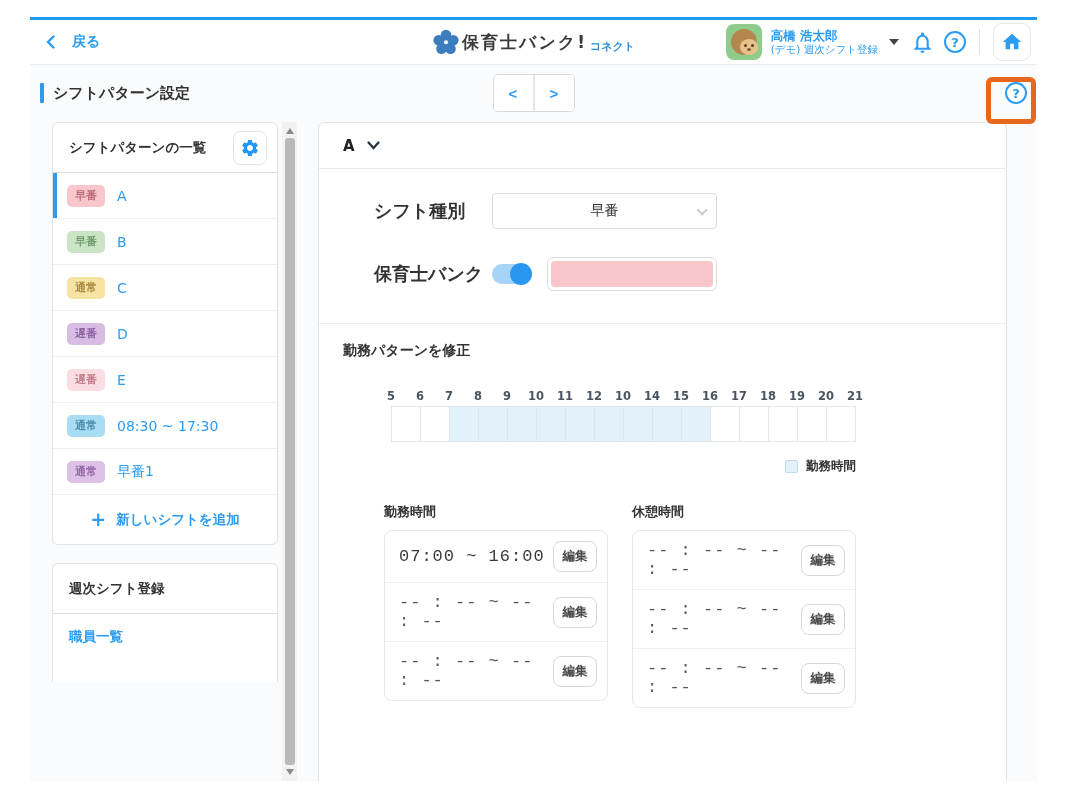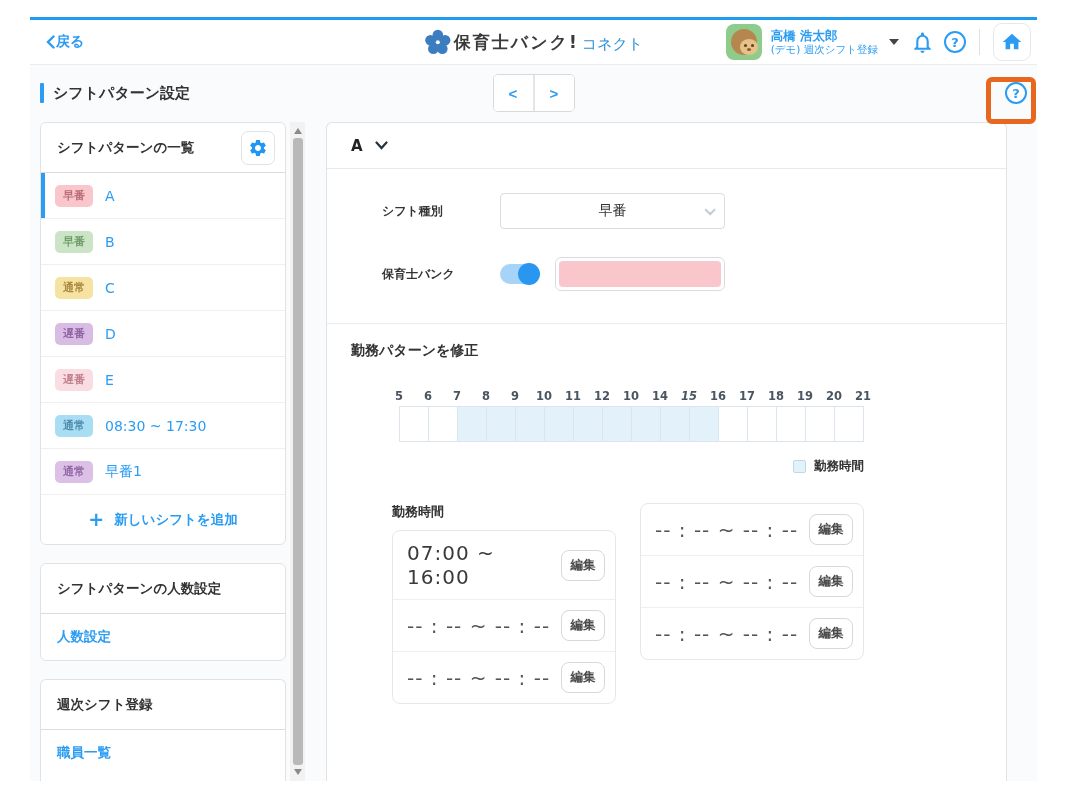--- a/index.html
+++ b/index.html
@@ -2,24 +2,24 @@
 <html><head>
 <meta charset="utf-8">
 <style>
   * { margin:0; padding:0; box-sizing:border-box; }
   html,body { width:1067px; height:800px; background:#fff; font-family:"DejaVu Sans","Liberation Sans",sans-serif; }
   .page { position:absolute; left:30px; top:17px; width:1007px; height:764px; background:#fafbfc; overflow:hidden; }
   .topline { height:3px; background:#1f9cf0; }
 
   
   .app-header { height:45px; background:#fff; border-bottom:1px solid #ececec; display:flex; align-items:center; padding:0 6px 0 16px; position:relative; }
-  .back-link { display:flex; align-items:center; gap:1px; color:#2b9cf2; font-size:14px; font-weight:600; cursor:pointer; text-decoration:none; }
+  .back-link { display:flex; align-items:center; gap:17px; color:#2b9cf2; font-size:14px; font-weight:600; cursor:pointer; text-decoration:none; }
   .logo { position:absolute; left:50%; transform:translateX(-50%); display:flex; align-items:center; gap:3px; }
   .logo-text { font-size:17px; font-weight:700; color:#3a3a3a; letter-spacing:2px; }
-  .logo-sub { font-size:15px; color:#2b8fd8; font-weight:400; align-self:flex-end; margin-bottom:2px; }
+  .logo-sub { font-size:11px; color:#2b8fd8; font-weight:700; align-self:flex-end; margin-bottom:2px; }
   .user-area { margin-left:auto; display:flex; align-items:center; gap:9px; }
   .avatar { width:36px; height:36px; border-radius:8px; background:#8fcb8b; position:relative; overflow:hidden; flex:none; }
   .mane { position:absolute; left:5px; top:5px; width:26px; height:26px; border-radius:50%; background:#b5874e; }
   .face { position:absolute; left:9px; top:10px; width:18px; height:16px; border-radius:50%; background:#e6c18a; }
   .eye { position:absolute; top:5px; width:3px; height:3px; border-radius:50%; background:#5b4226; }
   .eye.l{ left:4px; } .eye.r{ right:4px; }
   .nose { position:absolute; left:7px; top:9px; width:4px; height:3px; border-radius:50%; background:#8a5a2e; }
   .user-names { display:flex; flex-direction:column; line-height:1.25; }
   .user-name { font-size:12.5px; color:#2b9cf2; font-weight:700; }
   .user-org { font-size:10.5px; color:#2b9cf2; }
@@ -38,21 +38,21 @@
   .nav-btn.next { border-left:1px solid #e5e5e5; }
   .date-label { width:150px; display:flex; align-items:baseline; justify-content:center; gap:5px; padding-top:9px; }
   .date-num { font-size:15.5px; font-weight:700; color:#222; }
   .date-unit { font-size:11px; font-weight:700; color:#222; }
   .carry-area { margin-left:auto; position:relative; display:flex; align-items:center; gap:10px; padding-right:2px; }
   .carry-btn { height:37px; padding:0 15px; background:#e4e4e4; border:none; border-radius:5px; color:#8f8f8f; font-size:13.5px; font-weight:600; display:flex; align-items:center; gap:8px; cursor:default; }
   .annotation { position:absolute; right:-7px; top:-5px; width:50px; height:47px; border:5px solid #e8671f; border-radius:6px; z-index:5; pointer-events:none; }
 
   
   .content { position:absolute; top:105px; left:10px; right:30px; bottom:0; display:flex; align-items:flex-start; overflow:hidden; }
-  .sidebar { width:246px; flex:none; }
+  .sidebar { width:226px; flex:none;margin-left:12px; }
   .card { background:#fff; border:1px solid #e2e2e2; border-radius:6px; }
   .card + .card { margin-top:18px; }
   .card-header { height:50px; display:flex; align-items:center; justify-content:space-between; padding:0 10px 0 16px; font-size:13.5px; font-weight:700; color:#333; border-bottom:1px solid #dcdcdc; }
   .gear-btn { width:34px; height:34px; border:1px solid #e2e2e2; border-radius:7px; background:#fff; display:flex; align-items:center; justify-content:center; cursor:pointer; }
   .shift-item { height:46px; display:flex; align-items:center; gap:12px; padding-left:14px; border-bottom:1px solid #efefef; position:relative; cursor:pointer; }
   .shift-item.selected::before { content:""; position:absolute; left:0; top:0; bottom:0; width:4px; background:#2b9cf2; }
   .badge { min-width:38px; height:22px; padding:0 5px; border-radius:5px; display:flex; align-items:center; justify-content:center; font-size:11px; font-weight:700; flex:none; }
   .shift-label { color:#2b9cf2; font-size:14px; }
   .add-row { height:49px; display:flex; align-items:center; justify-content:center; gap:10px; color:#2b9cf2; font-size:13.5px; font-weight:700; cursor:pointer; }
   .plus { font-size:19px; font-weight:700; line-height:1; }
@@ -62,21 +62,21 @@
   .scroll-col { width:15px; height:100%; margin-left:4px; background:#f2f2f2; position:relative; flex:none; }
   .scroll-up, .scroll-down { position:absolute; left:50%; transform:translateX(-50%); width:0; height:0; border-left:4.5px solid transparent; border-right:4.5px solid transparent; }
   .scroll-up { top:6px; border-bottom:6px solid #8a8a8a; }
   .scroll-down { bottom:6px; border-top:6px solid #8a8a8a; }
   .scroll-thumb { position:absolute; top:16px; bottom:16px; left:2.5px; width:10px; background:#b9b9b9; border-radius:3px; }
 
   .main-panel { flex:1; margin-left:21px; background:#fff; border:1px solid #e2e2e2; border-radius:6px 6px 0 0; border-bottom:none; min-height:720px; }
   .panel-header { height:46px; display:flex; align-items:center; gap:12px; padding:0 24px; border-bottom:1px solid #e9e9e9; font-size:15px; font-weight:700; color:#222; cursor:pointer; }
   .form { padding:24px 0 4px 55px; }
   .form-row { display:flex; align-items:center; margin-bottom:28px; }
-  .form-label { width:118px; font-size:12px; font-weight:700; color:#333; flex:none; }
+  .form-label { width:118px; font-size:18px; font-weight:700; color:#333; flex:none; }
   .select-box { width:225px; height:36px; border:1px solid #dcdcdc; border-radius:4px; background:#fff; display:flex; align-items:center; justify-content:center; font-size:14px; color:#333; position:relative; cursor:pointer; }
   .select-chev { position:absolute; right:12px; top:14px; width:8px; height:8px; border-right:2px solid #c3ccd3; border-bottom:2px solid #c3ccd3; transform:rotate(45deg) translateY(-3px); }
   .toggle { width:38px; height:20px; border-radius:10px; background:#a6d4f8; position:relative; margin-right:17px; cursor:pointer; flex:none; }
   .toggle-knob { position:absolute; right:-2px; top:-1px; width:22px; height:22px; border-radius:50%; background:#2997f0; }
   .swatch-wrap { width:170px; height:34px; border:1px solid #dcdcdc; border-radius:6px; background:#fff; padding:3px; }
   .swatch-fill { width:100%; height:100%; border-radius:4px; }
   .hr { border-top:1px solid #ececec; }
   .pattern-section { padding:18px 24px 30px 24px; }
   .section-title { font-size:14px; font-weight:700; color:#333; }
   .timeline-wrap { margin:28px 0 0 48px; width:465px; }
@@ -87,21 +87,21 @@
   .tl-cell.active { background:#e3f1fa; }
   .legend { display:flex; justify-content:flex-end; align-items:center; gap:8px; margin-top:16px; }
   .legend-box { width:13px; height:13px; background:#e3f1fa; border:1px solid #bcd9ea; border-radius:2px; }
   .legend-label { font-size:12.5px; font-weight:700; color:#333; }
   .time-cols { display:flex; gap:24px; margin:28px 0 0 41px; }
   .time-col { width:224px; }
   .col-title { font-size:13px; font-weight:700; color:#333; margin-bottom:9px; }
   .time-card { border:1px solid #e7e7e7; border-radius:8px; background:#fff; }
   .time-row { display:flex; align-items:center; justify-content:space-between; padding:10px 10px 10px 14px; }
   .time-row + .time-row { border-top:1px solid #efefef; }
-  .time-text { font-size:20px; color:#3a3a3a; letter-spacing:1px; }
+  .time-text { font-size:17px; color:#3a3a3a; letter-spacing:1px;font-family:Liberation Mono, monospace; }
   .time-text.empty { color:#555; }
   .edit-btn { min-width:44px; height:31px; border:1px solid #d8d8d8; border-radius:8px; background:#fff; font-size:12.5px; font-weight:700; color:#4a4a4a; cursor:pointer; font-family:inherit; }
 </style>
 </head>
 <body>
 
 <div class="page">
   <div class="topline"></div>
 
   <header class="app-header">
@@ -209,24 +209,20 @@
               <span class="badge" style="background: rgb(220, 192, 230); color: rgb(145, 102, 165);">通常</span>
               <span class="shift-label">早番1</span>
             </div>
           </div>
         <div class="add-row">
           <span class="plus">+</span>
           <span>新しいシフトを追加</span>
         </div>
       </div>
 
-      <div class="card">
-        <div class="card-header">シフトパターンの人数設定</div>
-        <div class="link-row">人数設定</div>
-      </div>
 
       <div class="card clipped">
         <div class="card-header">週次シフト登録</div>
         <div class="link-row">職員一覧</div>
       </div>
     </aside>
 
     <div class="scroll-col">
       <div class="scroll-up"></div>
       <div class="scroll-thumb"></div>
@@ -270,21 +266,21 @@
               <span class="tl-label" style="left: 0px;">5</span>
               <span class="tl-label" style="left: 29px;">6</span>
               <span class="tl-label" style="left: 58px;">7</span>
               <span class="tl-label" style="left: 87px;">8</span>
               <span class="tl-label" style="left: 116px;">9</span>
               <span class="tl-label" style="left: 145px;">10</span>
               <span class="tl-label" style="left: 174px;">11</span>
               <span class="tl-label" style="left: 203px;">12</span>
               <span class="tl-label" style="left: 232px;">10</span>
               <span class="tl-label" style="left: 261px;">14</span>
-              <span class="tl-label" style="left: 290px; font-style: italic;">15</span>
+              <span class="tl-label" style="left: 290px;">15</span>
               <span class="tl-label" style="left: 319px;">16</span>
               <span class="tl-label" style="left: 348px;">17</span>
               <span class="tl-label" style="left: 377px;">18</span>
               <span class="tl-label" style="left: 406px; margin-top: 20px;">19</span>
               <span class="tl-label" style="left: 435px;">20</span>
               <span class="tl-label" style="left: 464px;">21</span>
             </div>
           <div class="tl-cells" id="tl-cells">
               <div class="tl-cell"></div>
               <div class="tl-cell"></div>
@@ -321,20 +317,21 @@
                   <span class="time-text empty">-- : --  ~  -- : --</span>
                   <button class="edit-btn">編集</button>
                 </div>
                 <div class="time-row">
                   <span class="time-text empty">-- : --  ~  -- : --</span>
                   <button class="edit-btn">編集</button>
                 </div>
               </div>
           </div>
           <div class="time-col">
+            <div class="col-title">休憩時間</div>
             <div class="time-card" id="break-rows">
                 <div class="time-row">
                   <span class="time-text empty">-- : --  ~  -- : --</span>
                   <button class="edit-btn">編集</button>
                 </div>
                 <div class="time-row">
                   <span class="time-text empty">-- : --  ~  -- : --</span>
                   <button class="edit-btn">編集</button>
                 </div>
                 <div class="time-row">

